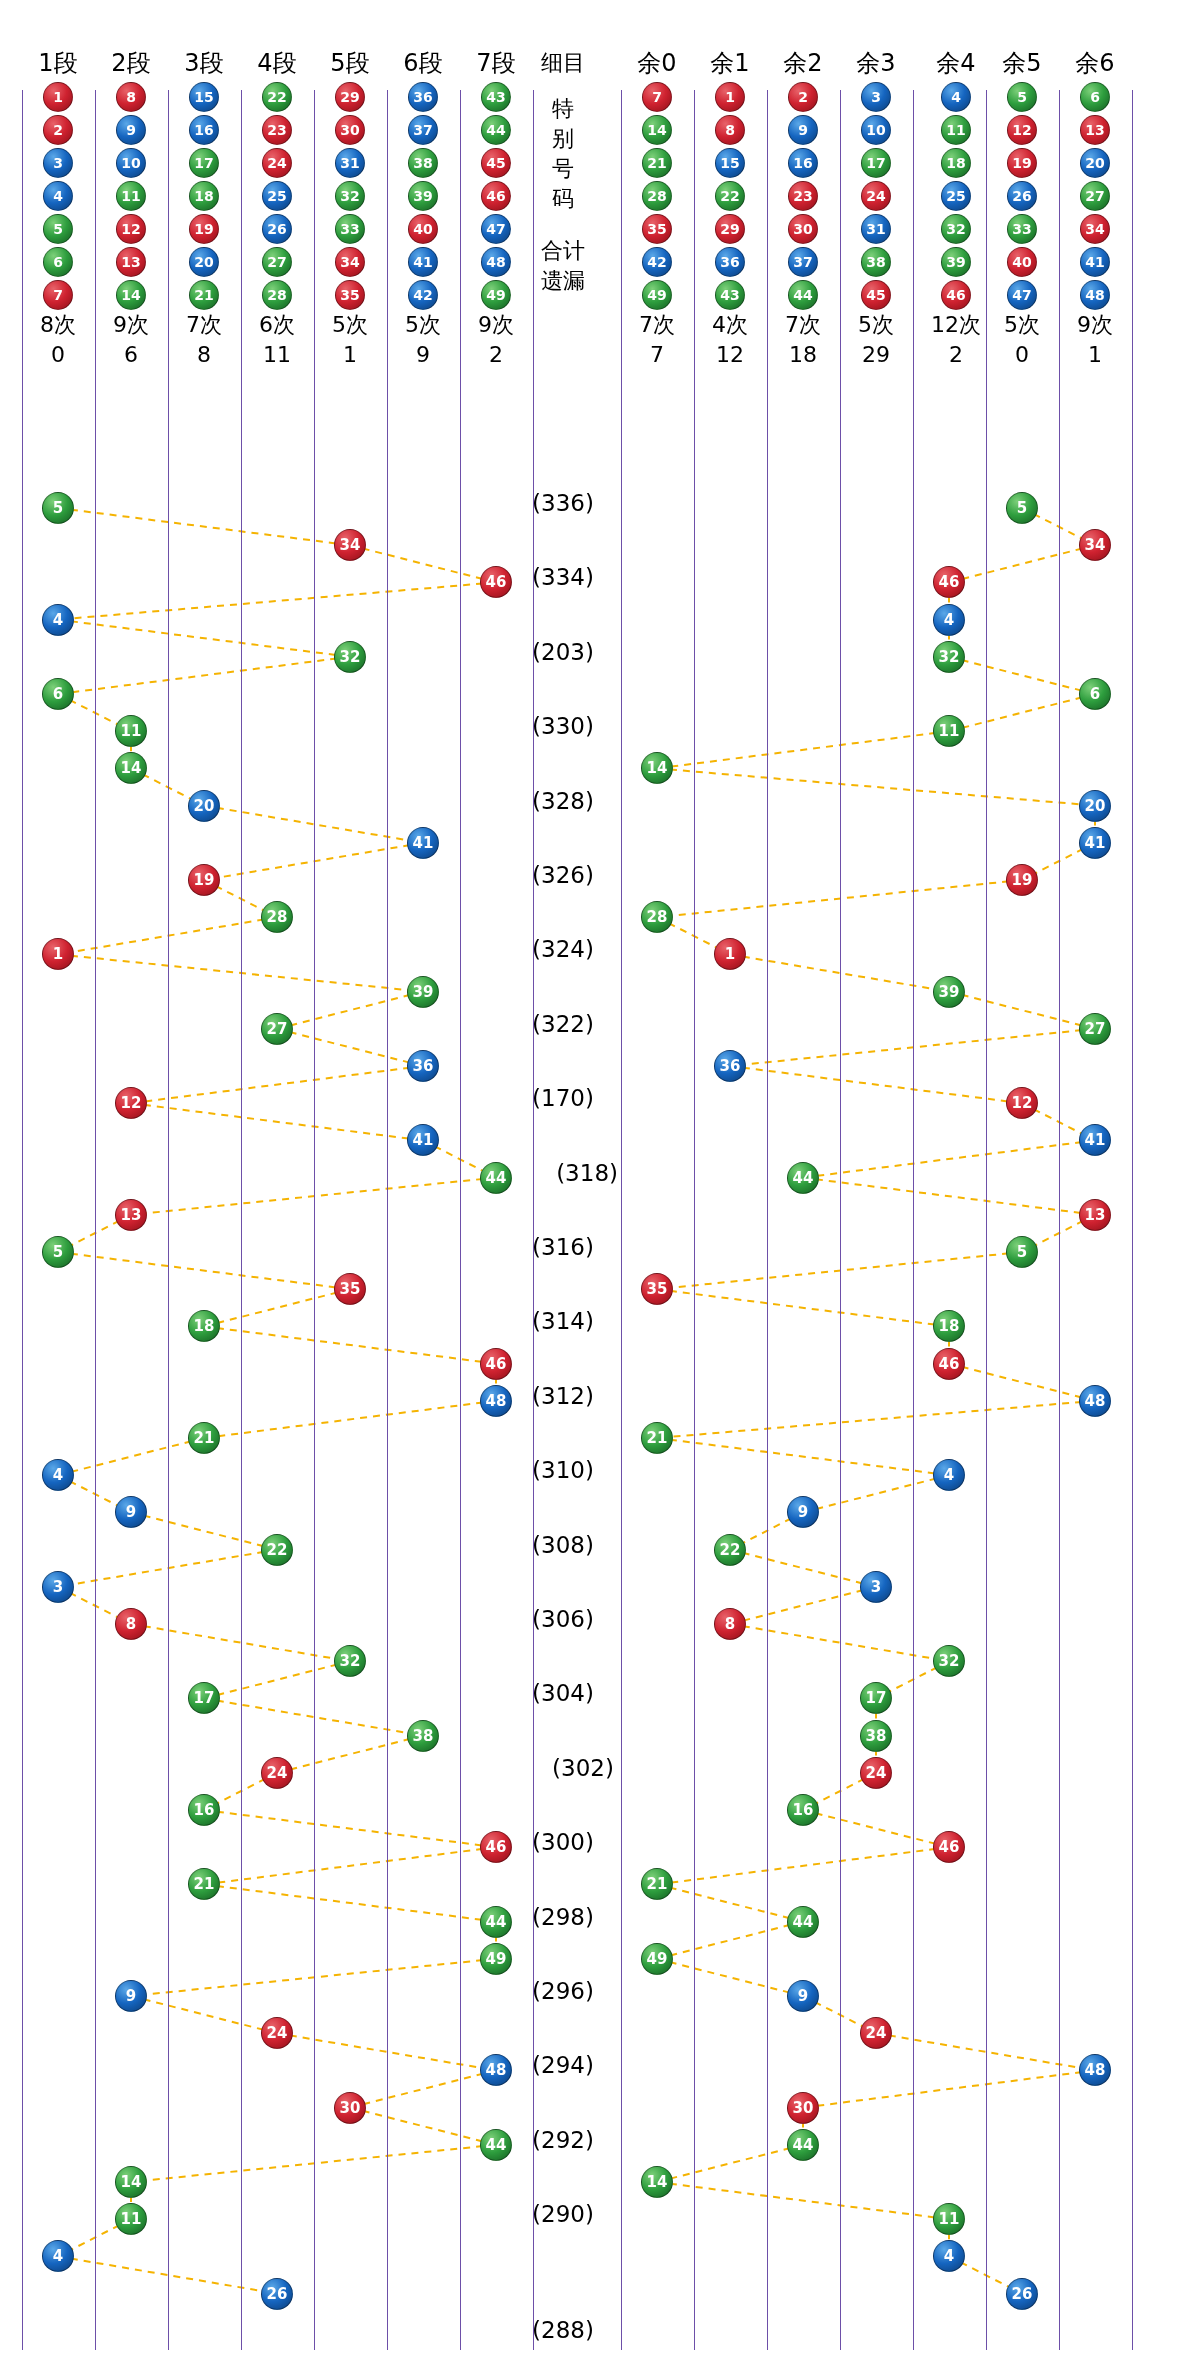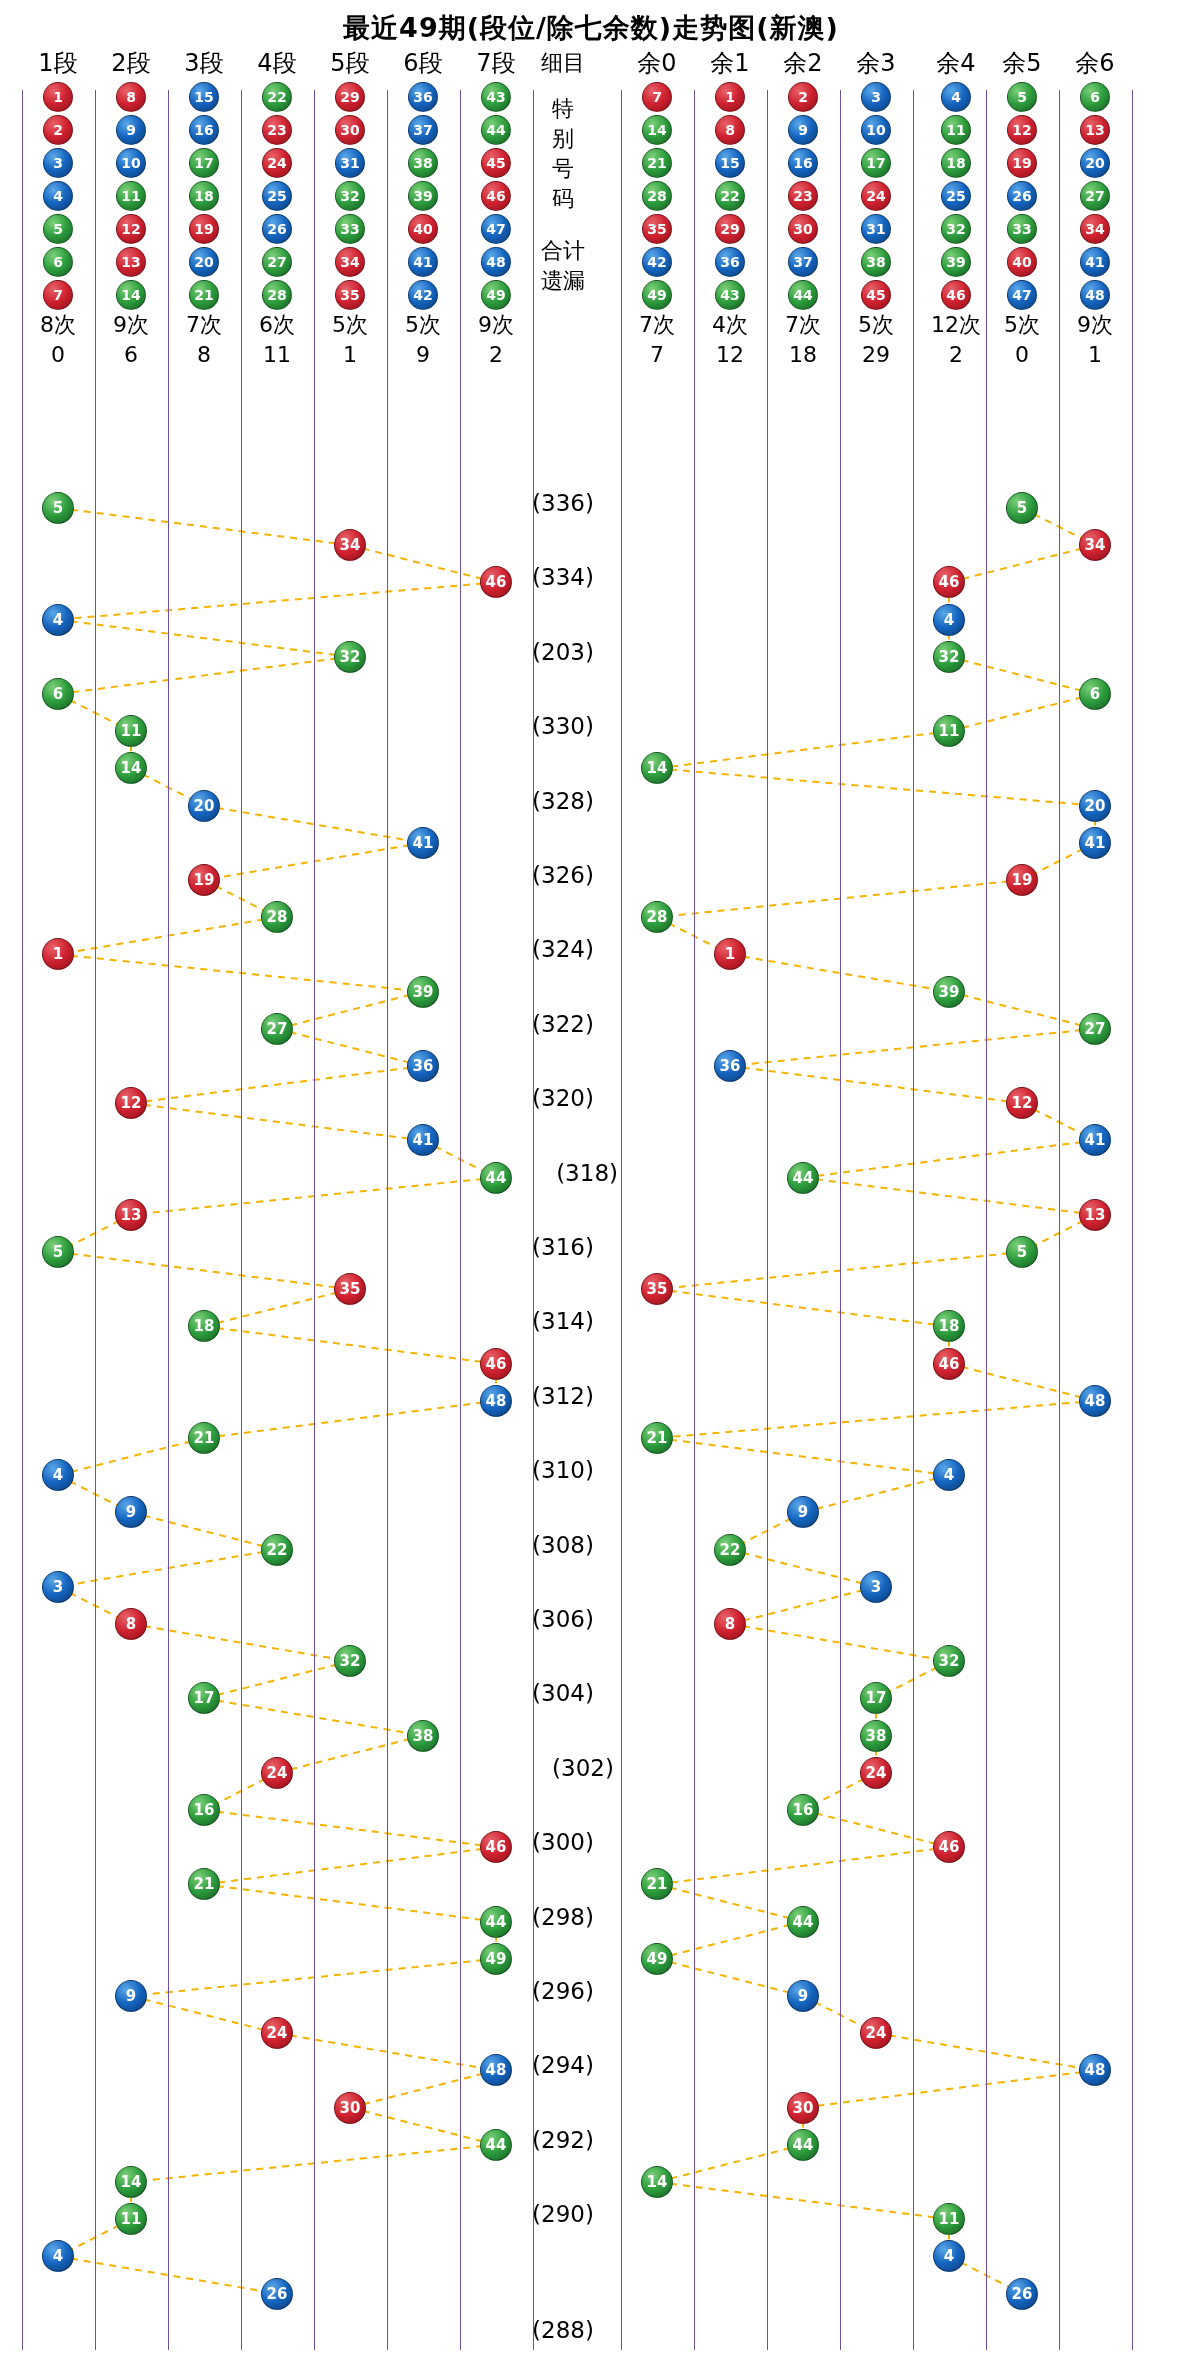--- a/index.html
+++ b/index.html
@@ -38,21 +38,20 @@
   .gcol{position:absolute;top:0;bottom:0;width:1px;background:#6d4fa8;}
   .rowlabel{position:absolute;width:110px;text-align:center;font-size:23px;
             font-family:"DejaVu Sans",sans-serif;}
   .pball{position:absolute;}
   svg.links{position:absolute;left:0;top:0;width:1140px;height:1880px;pointer-events:none;}
 </style>
 </head>
 <body>
 
 <div id="root">
-  <div class="title">最近49期(段位/除七余数)走势图(新澳)</div>
   <div class="hdr" id="hdr">
       <div class="hcol" style="left: -6px;">
         <div class="ctitle">1段</div>
         <div class="hballs">
           <div class="ball sm red">1</div>
           <div class="ball sm red">2</div>
           <div class="ball sm blue">3</div>
           <div class="ball sm blue">4</div>
           <div class="ball sm green">5</div>
           <div class="ball sm green">6</div>
@@ -419,21 +418,21 @@
       <div class="rowlabel" style="left: 486px; top: 466.4px;">(324)</div>
       <div class="ball pball red" style="left: 20px; top: 468.4px;">1</div>
       <div class="ball pball red" style="left: 692px; top: 468.4px;">1</div>
       <div class="ball pball green" style="left: 385px; top: 505.6px;">39</div>
       <div class="ball pball green" style="left: 911px; top: 505.6px;">39</div>
       <div class="rowlabel" style="left: 486px; top: 540.8px;">(322)</div>
       <div class="ball pball green" style="left: 239px; top: 542.8px;">27</div>
       <div class="ball pball green" style="left: 1057px; top: 542.8px;">27</div>
       <div class="ball pball blue" style="left: 385px; top: 580px;">36</div>
       <div class="ball pball blue" style="left: 692px; top: 580px;">36</div>
-      <div class="rowlabel" style="left: 486px; top: 615.2px;">(320)</div>
+      <div class="rowlabel" style="left: 486px; top: 615.2px;">(170)</div>
       <div class="ball pball red" style="left: 93px; top: 617.2px;">12</div>
       <div class="ball pball red" style="left: 984px; top: 617.2px;">12</div>
       <div class="ball pball blue" style="left: 385px; top: 654.4px;">41</div>
       <div class="ball pball blue" style="left: 1057px; top: 654.4px;">41</div>
       <div class="rowlabel" style="left: 486px; top: 689.6px; text-align: right;">(318)</div>
       <div class="ball pball green" style="left: 458px; top: 691.6px;">44</div>
       <div class="ball pball green" style="left: 765px; top: 691.6px;">44</div>
       <div class="ball pball red" style="left: 93px; top: 728.8px;">13</div>
       <div class="ball pball red" style="left: 1057px; top: 728.8px;">13</div>
       <div class="rowlabel" style="left: 486px; top: 764px;">(316)</div>

